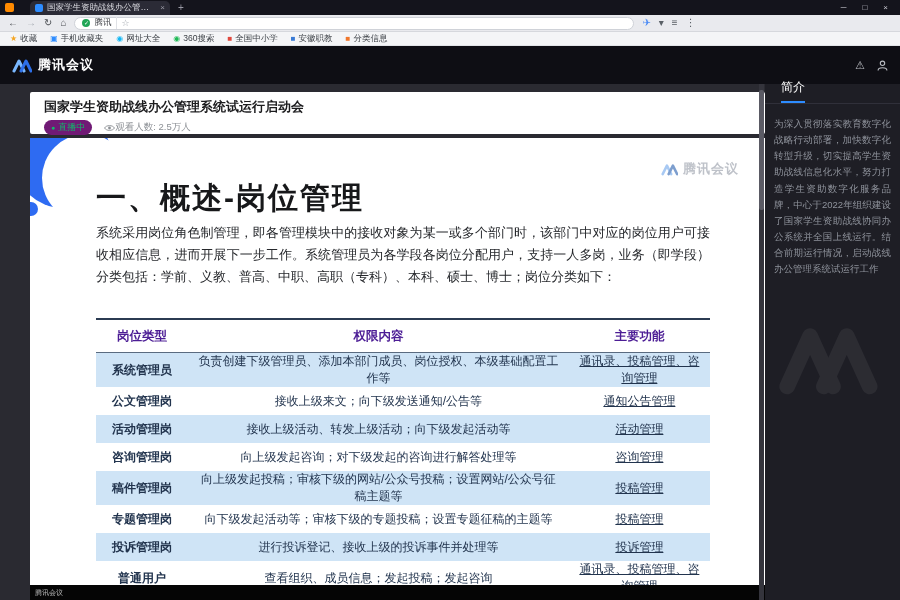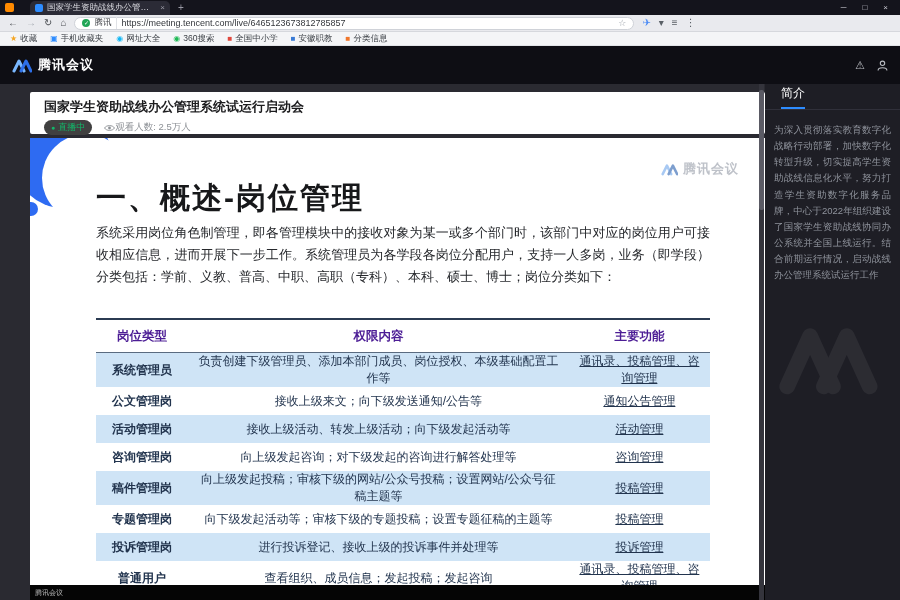--- a/index.html
+++ b/index.html
@@ -38,21 +38,21 @@
   
   .app-header{position:absolute;top:46px;left:0;right:0;height:38px;background:#0e0e14;display:flex;align-items:center;padding:0 12px;box-sizing:border-box;}
   .brand{display:flex;align-items:center;gap:6px;}
   .brand-name{color:#ffffff;font-size:13px;font-weight:bold;letter-spacing:1px;}
   .header-right{margin-left:auto;display:flex;gap:12px;align-items:center;color:#b9bcc2;font-size:11px;}
 
   
   .title-card{position:absolute;left:30px;top:92px;width:735px;height:42px;background:#ffffff;border-radius:2px;padding:6px 14px;box-sizing:border-box;}
   .meeting-title{font-size:13px;font-weight:bold;color:#1c1c1e;white-space:nowrap;overflow:hidden;}
   .meta-row{display:flex;align-items:center;gap:12px;margin-top:4px;}
-  .live-pill{display:flex;align-items:center;gap:3px;background:#404040;color:#12b76a;font-size:9px;padding:1px 7px;border-radius:8px;}
+  .live-pill{display:flex;align-items:center;gap:3px;background:#701a75;color:#12b76a;font-size:9px;padding:1px 7px;border-radius:8px;}
   .live-dot{font-size:7px;line-height:1;}
   .viewers{display:flex;align-items:center;color:#8b8f94;font-size:9.5px;}
 
   .video{position:absolute;left:30px;top:138px;width:735px;height:462px;background:#000;}
   .slide{position:absolute;top:0;left:0;right:0;height:447px;background:#ffffff;overflow:hidden;}
   .player-bar{position:absolute;bottom:0;left:0;right:0;height:15px;background:#050505;display:flex;align-items:center;padding:0 5px;box-sizing:border-box;}
   .player-watermark{color:#e0e0e0;font-size:7px;opacity:.8;white-space:nowrap;}
 
   
   .deco-outer{position:absolute;top:-28px;left:-16px;width:98px;height:98px;border-radius:50%;background:#2e6bf2;}
@@ -70,21 +70,21 @@
   .slide-table td{height:28px;padding:0 8px;text-align:center;}
   .slide-table td.c1{text-align:center;font-weight:bold;width:15%;}
   .slide-table td.c2{width:62%;}
   .slide-table td.c3{width:23%;text-decoration:underline;}
   .slide-table tbody tr:nth-child(odd){background:#cfe4f6;}
 
   
   .content-scrollbar{position:absolute;left:759px;top:84px;width:5px;bottom:0;background:#34343c;}
   .content-scrollbar .thumb{position:absolute;top:6px;left:0;width:5px;height:120px;background:#5a5a64;border-radius:2px;}
   .sidebar{position:absolute;left:765px;top:84px;width:135px;bottom:0;background:#1e1e25;box-sizing:border-box;}
-  .sidebar-tabs{height:26px;border-bottom:1px solid #30303a;display:flex;align-items:flex-end;padding:0 16px;box-sizing:border-box;}
+  .sidebar-tabs{height:20px;border-bottom:1px solid #30303a;display:flex;align-items:flex-end;padding:0 16px;box-sizing:border-box;}
   .sidebar-tab{color:#ffffff;font-size:12px;padding-bottom:5px;border-bottom:2px solid #2d8cff;}
   .sidebar-desc{padding:12px 9px;font-size:9.5px;line-height:1.7;color:#8f939c;text-align:justify;}
   .sidebar-watermark{position:absolute;top:235px;left:50%;transform:translateX(-50%);opacity:.06;}
 </style>
 </head>
 <body>
 
 <div class="tabstrip">
   <span class="browser-logo"></span>
   <div class="tab">
@@ -101,21 +101,20 @@
 </div>
 
 <div class="toolbar">
   <span class="nav-icon">←</span>
   <span class="nav-icon disabled">→</span>
   <span class="nav-icon">↻</span>
   <span class="nav-icon">⌂</span>
   <div class="url-pill">
     <span class="site-shield">✓</span>
     <span class="site-badge">腾讯</span>
-    <span class="url-text">https://meeting.tencent.com/live/6465123673812785857</span>
     <span class="pill-star">☆</span>
   </div>
   <span class="tb-icon accent">✈</span>
   <span class="tb-icon">▾</span>
   <span class="tb-icon">≡</span>
   <span class="tb-icon">⋮</span>
 </div>
 
 <div class="bookmarks" id="bookmarks-bar">
     <span class="bm">

